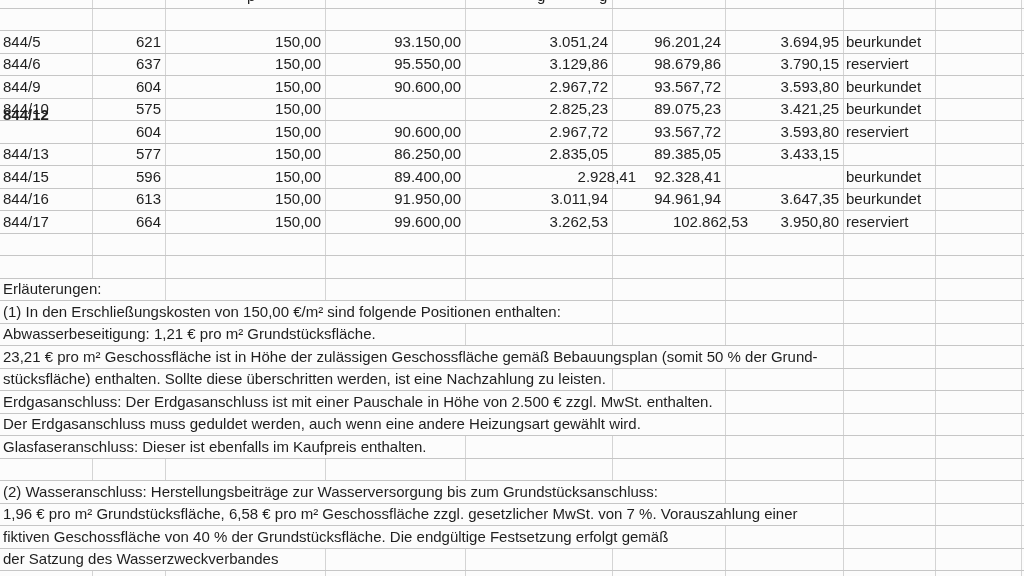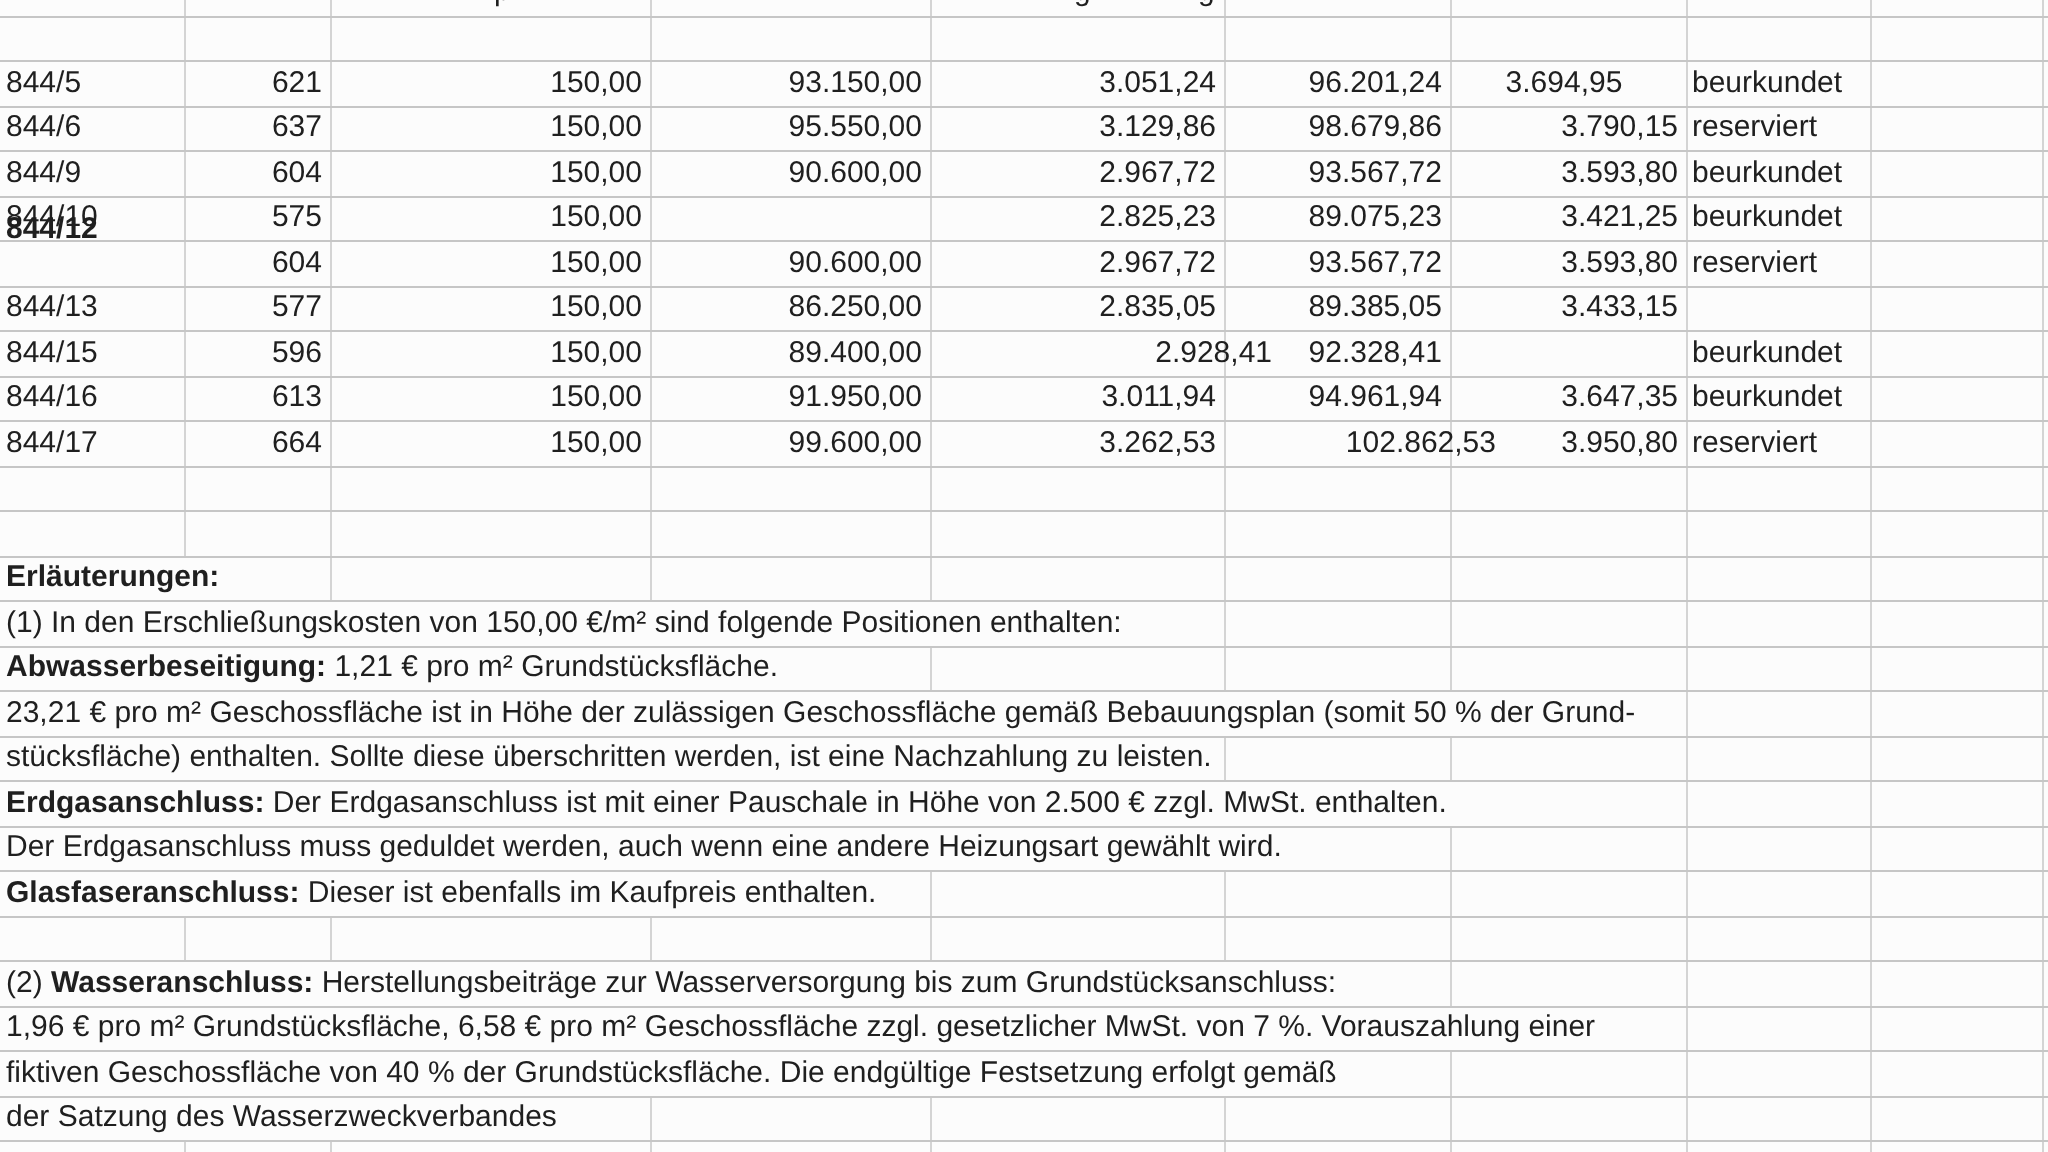--- a/index.html
+++ b/index.html
@@ -13,21 +13,21 @@
   .hline{position:absolute;left:0;width:1024px;height:1px;
          background:var(--hline,#c6c6c6);z-index:3;}
   .cell{position:absolute;height:22px;line-height:22px;white-space:nowrap;
         box-sizing:border-box;z-index:2;overflow:visible;}
   .cell.right{text-align:right;padding-right:4px;}
   .cell.left{text-align:left;padding-left:3px;}
   .note-row{position:absolute;left:0;height:22px;line-height:22px;
             white-space:nowrap;z-index:2;}
   .note-text{display:inline-block;height:22px;background:var(--bg,#fcfcfc);
              padding:0 6px 0 3px;}
-  .seg.bold{font-weight:700;}
+  .seg.bold{font-weight:400;}
   .clip-strip{position:absolute;left:0;top:0;width:1024px;height:7px;
               overflow:hidden;z-index:2;}
   .frag{position:absolute;top:-13px;line-height:17px;font-size:15px;
         color:var(--text,#1f1f1f);}
 </style>
 </head>
 <body>
 
 <div class="sheet" id="sheet" style="--bg: #fcfcfc; --vline: #d4d4d4; --hline: #c6c6c6; --text: #1f1f1f;">
     <div class="vline" style="left: 92px;"></div>
@@ -69,21 +69,21 @@
       <span class="frag" style="left: 247px;">p</span>
       <span class="frag" style="left: 537px;">g</span>
       <span class="frag" style="left: 599px;">g</span>
     </div>
     <div class="cell left" style="top: 30.5px; left: 0px; width: 92px;">844/5</div>
     <div class="cell right" style="top: 30.5px; left: 92px; width: 73px;">621</div>
     <div class="cell right" style="top: 30.5px; left: 165px; width: 160px;">150,00</div>
     <div class="cell right" style="top: 30.5px; left: 325px; width: 140px;">93.150,00</div>
     <div class="cell right" style="top: 30.5px; left: 465px; width: 147px;">3.051,24</div>
     <div class="cell right" style="top: 30.5px; left: 612px; width: 113px;">96.201,24</div>
-    <div class="cell right" style="top: 30.5px; left: 725px; width: 118px; text-align: center;">3.694,95</div>
+    <div class="cell right" style="top: 30.5px; left: 725px; width: 118px;">3.694,95</div>
     <div class="cell left" style="top: 30.5px; left: 843px; width: 92px;">beurkundet</div>
     <div class="cell left" style="top: 53px; left: 0px; width: 92px;">844/6</div>
     <div class="cell right" style="top: 53px; left: 92px; width: 73px;">637</div>
     <div class="cell right" style="top: 53px; left: 165px; width: 160px;">150,00</div>
     <div class="cell right" style="top: 53px; left: 325px; width: 140px;">95.550,00</div>
     <div class="cell right" style="top: 53px; left: 465px; width: 147px;">3.129,86</div>
     <div class="cell right" style="top: 53px; left: 612px; width: 113px;">98.679,86</div>
     <div class="cell right" style="top: 53px; left: 725px; width: 118px;">3.790,15</div>
     <div class="cell left" style="top: 53px; left: 843px; width: 92px;">reserviert</div>
     <div class="cell left" style="top: 75.5px; left: 0px; width: 92px;">844/9</div>

